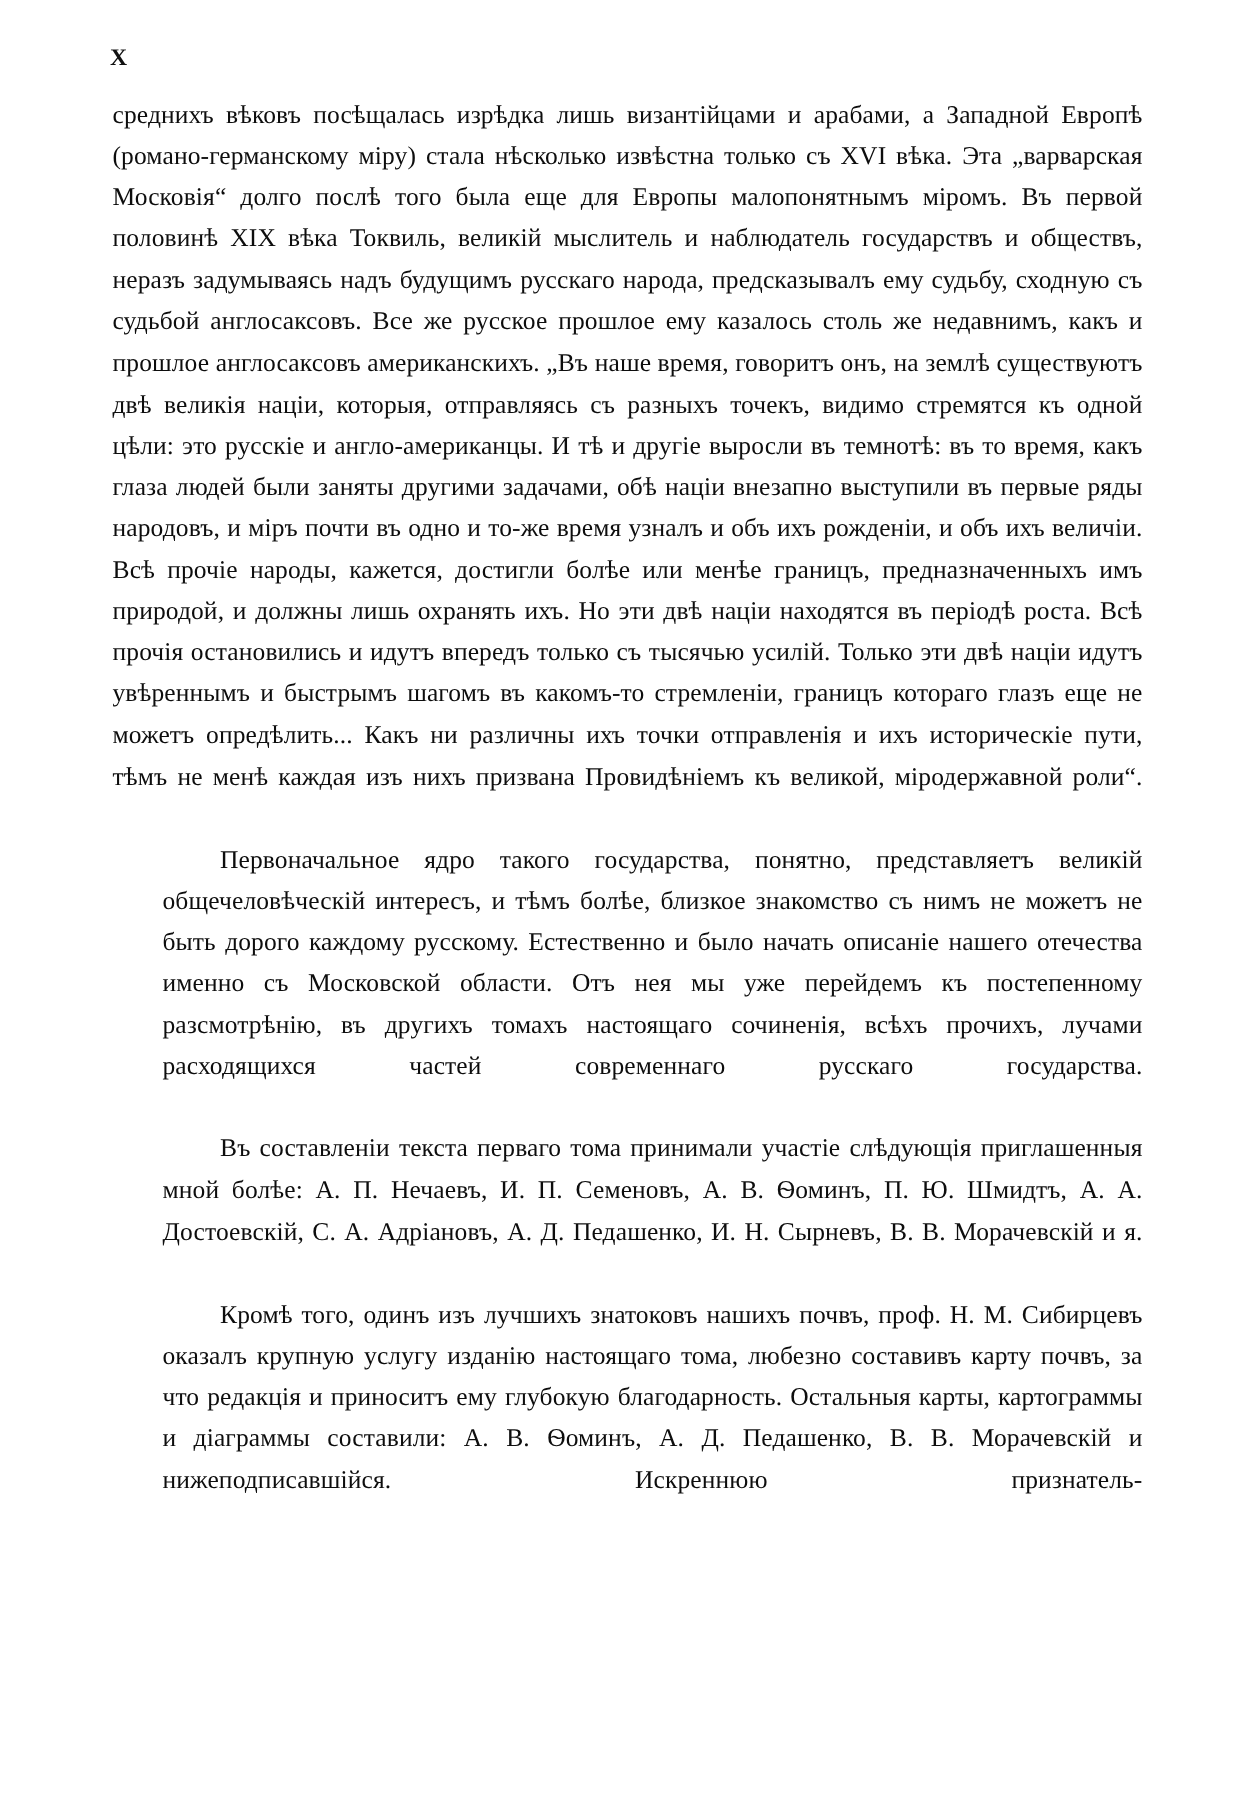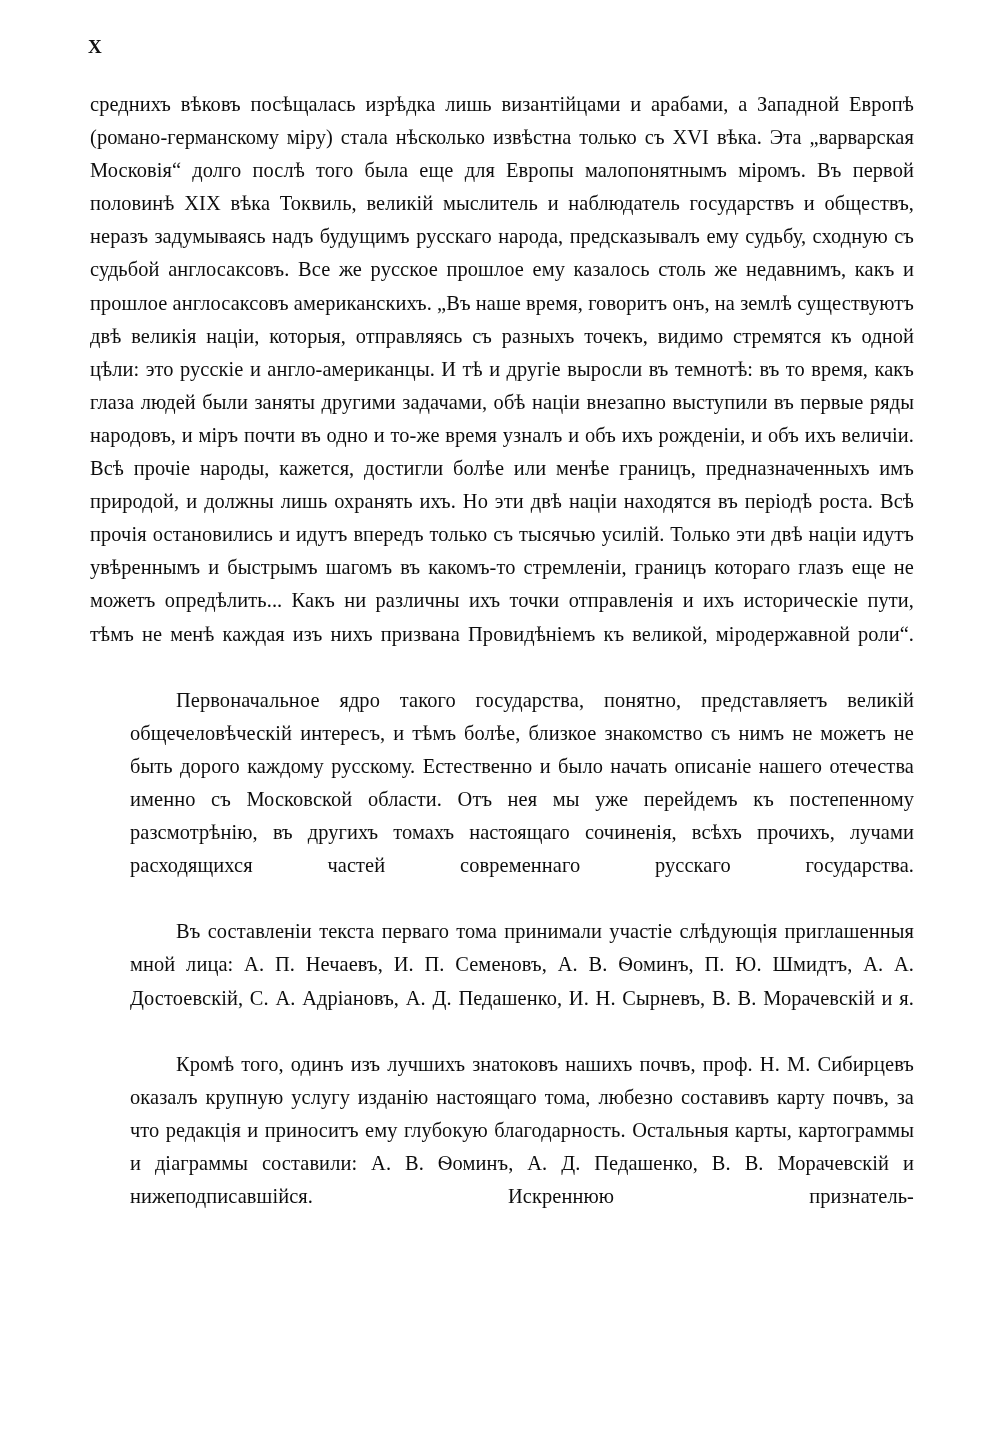--- a/index.html
+++ b/index.html
@@ -28,21 +28,21 @@
     left: 88px;
     top: 36px;
     font-size: 19px;
     font-weight: bold;
     letter-spacing: 0.5px;
     font-family: "Liberation Serif", "DejaVu Serif", serif;
   }
   .text-block {
     position: absolute;
     left: 90px;
-    top: 88px;
+    top: 76px;
     width: 824px;
     font-size: 20.4px;
     line-height: 33.1px;
     text-align: justify;
     text-justify: inter-word;
     color: #0d0d0d;
     letter-spacing: 0.1px;
   }
   .para {
     margin: 0;
@@ -66,17 +66,17 @@
 </head>
 <body>
 
 <div class="page">
 
   <div class="page-number">X</div>
 
   <div class="text-block">
     <p class="para">среднихъ вѣковъ посѣщалась изрѣдка лишь византійцами и арабами, а Западной Европѣ (романо-германскому міру) стала нѣсколько извѣстна только съ XVI вѣка. Эта „варварская Московія“ долго послѣ того была еще для Европы малопонятнымъ міромъ. Въ первой половинѣ XIX вѣка Токвиль, великій мыслитель и наблюдатель государствъ и обществъ, неразъ задумываясь надъ будущимъ русскаго народа, предсказывалъ ему судьбу, сходную съ судьбой англосаксовъ. Все же русское прошлое ему казалось столь же недавнимъ, какъ и прошлое англосаксовъ американскихъ. „Въ наше время, говоритъ онъ, на землѣ существуютъ двѣ великія націи, которыя, отправляясь съ разныхъ точекъ, видимо стремятся къ одной цѣли: это русскіе и англо-американцы. И тѣ и другіе выросли въ темнотѣ: въ то время, какъ глаза людей были заняты другими задачами, обѣ націи внезапно выступили въ первые ряды народовъ, и міръ почти въ одно и то-же время узналъ и объ ихъ рожденіи, и объ ихъ величіи. Всѣ прочіе народы, кажется, достигли болѣе или менѣе границъ, предназначенныхъ имъ природой, и должны лишь охранять ихъ. Но эти двѣ націи находятся въ періодѣ роста. Всѣ прочія остановились и идутъ впередъ только съ тысячью усилій. Только эти двѣ націи идутъ увѣреннымъ и быстрымъ шагомъ въ какомъ-то стремленіи, границъ котораго глазъ еще не можетъ опредѣлить... Какъ ни различны ихъ точки отправленія и ихъ историческіе пути, тѣмъ не менѣ каждая изъ нихъ призвана Провидѣніемъ къ великой, міродержавной роли“.</p>
     <p class="para indent">Первоначальное ядро такого государства, понятно, представляетъ великій общечеловѣческій интересъ, и тѣмъ болѣе, близкое знакомство съ нимъ не можетъ не быть дорого каждому русскому. Естественно и было начать описаніе нашего отечества именно съ Московской области. Отъ нея мы уже перейдемъ къ постепенному разсмотрѣнію, въ другихъ томахъ настоящаго сочиненія, всѣхъ прочихъ, лучами расходящихся частей современнаго русскаго государства.</p>
-    <p class="para indent">Въ составленіи текста перваго тома принимали участіе слѣдующія приглашенныя мной лица: А. П. Нечаевъ, И. П. Семеновъ, А. В. Ѳоминъ, П. Ю. Шмидтъ, А. А. Достоевскій, С. А. Адріановъ, А. Д. Педашенко, И. Н. Сырневъ, В. В. Морачевскій и я.</p>
+    <p class="para indent">Въ составленіи текста перваго тома принимали участіе слѣдующія приглашенныя мной болѣе: А. П. Нечаевъ, И. П. Семеновъ, А. В. Ѳоминъ, П. Ю. Шмидтъ, А. А. Достоевскій, С. А. Адріановъ, А. Д. Педашенко, И. Н. Сырневъ, В. В. Морачевскій и я.</p>
     <p class="para indent">Кромѣ того, одинъ изъ лучшихъ знатоковъ нашихъ почвъ, проф. Н. М. Сибирцевъ оказалъ крупную услугу изданію настоящаго тома, любезно составивъ карту почвъ, за что редакція и приноситъ ему глубокую благодарность. Остальныя карты, картограммы и діаграммы составили: А. В. Ѳоминъ, А. Д. Педашенко, В. В. Морачевскій и нижеподписавшійся. Искреннюю признатель-</p>
   </div>
 
 </div>
 
 </body></html>

